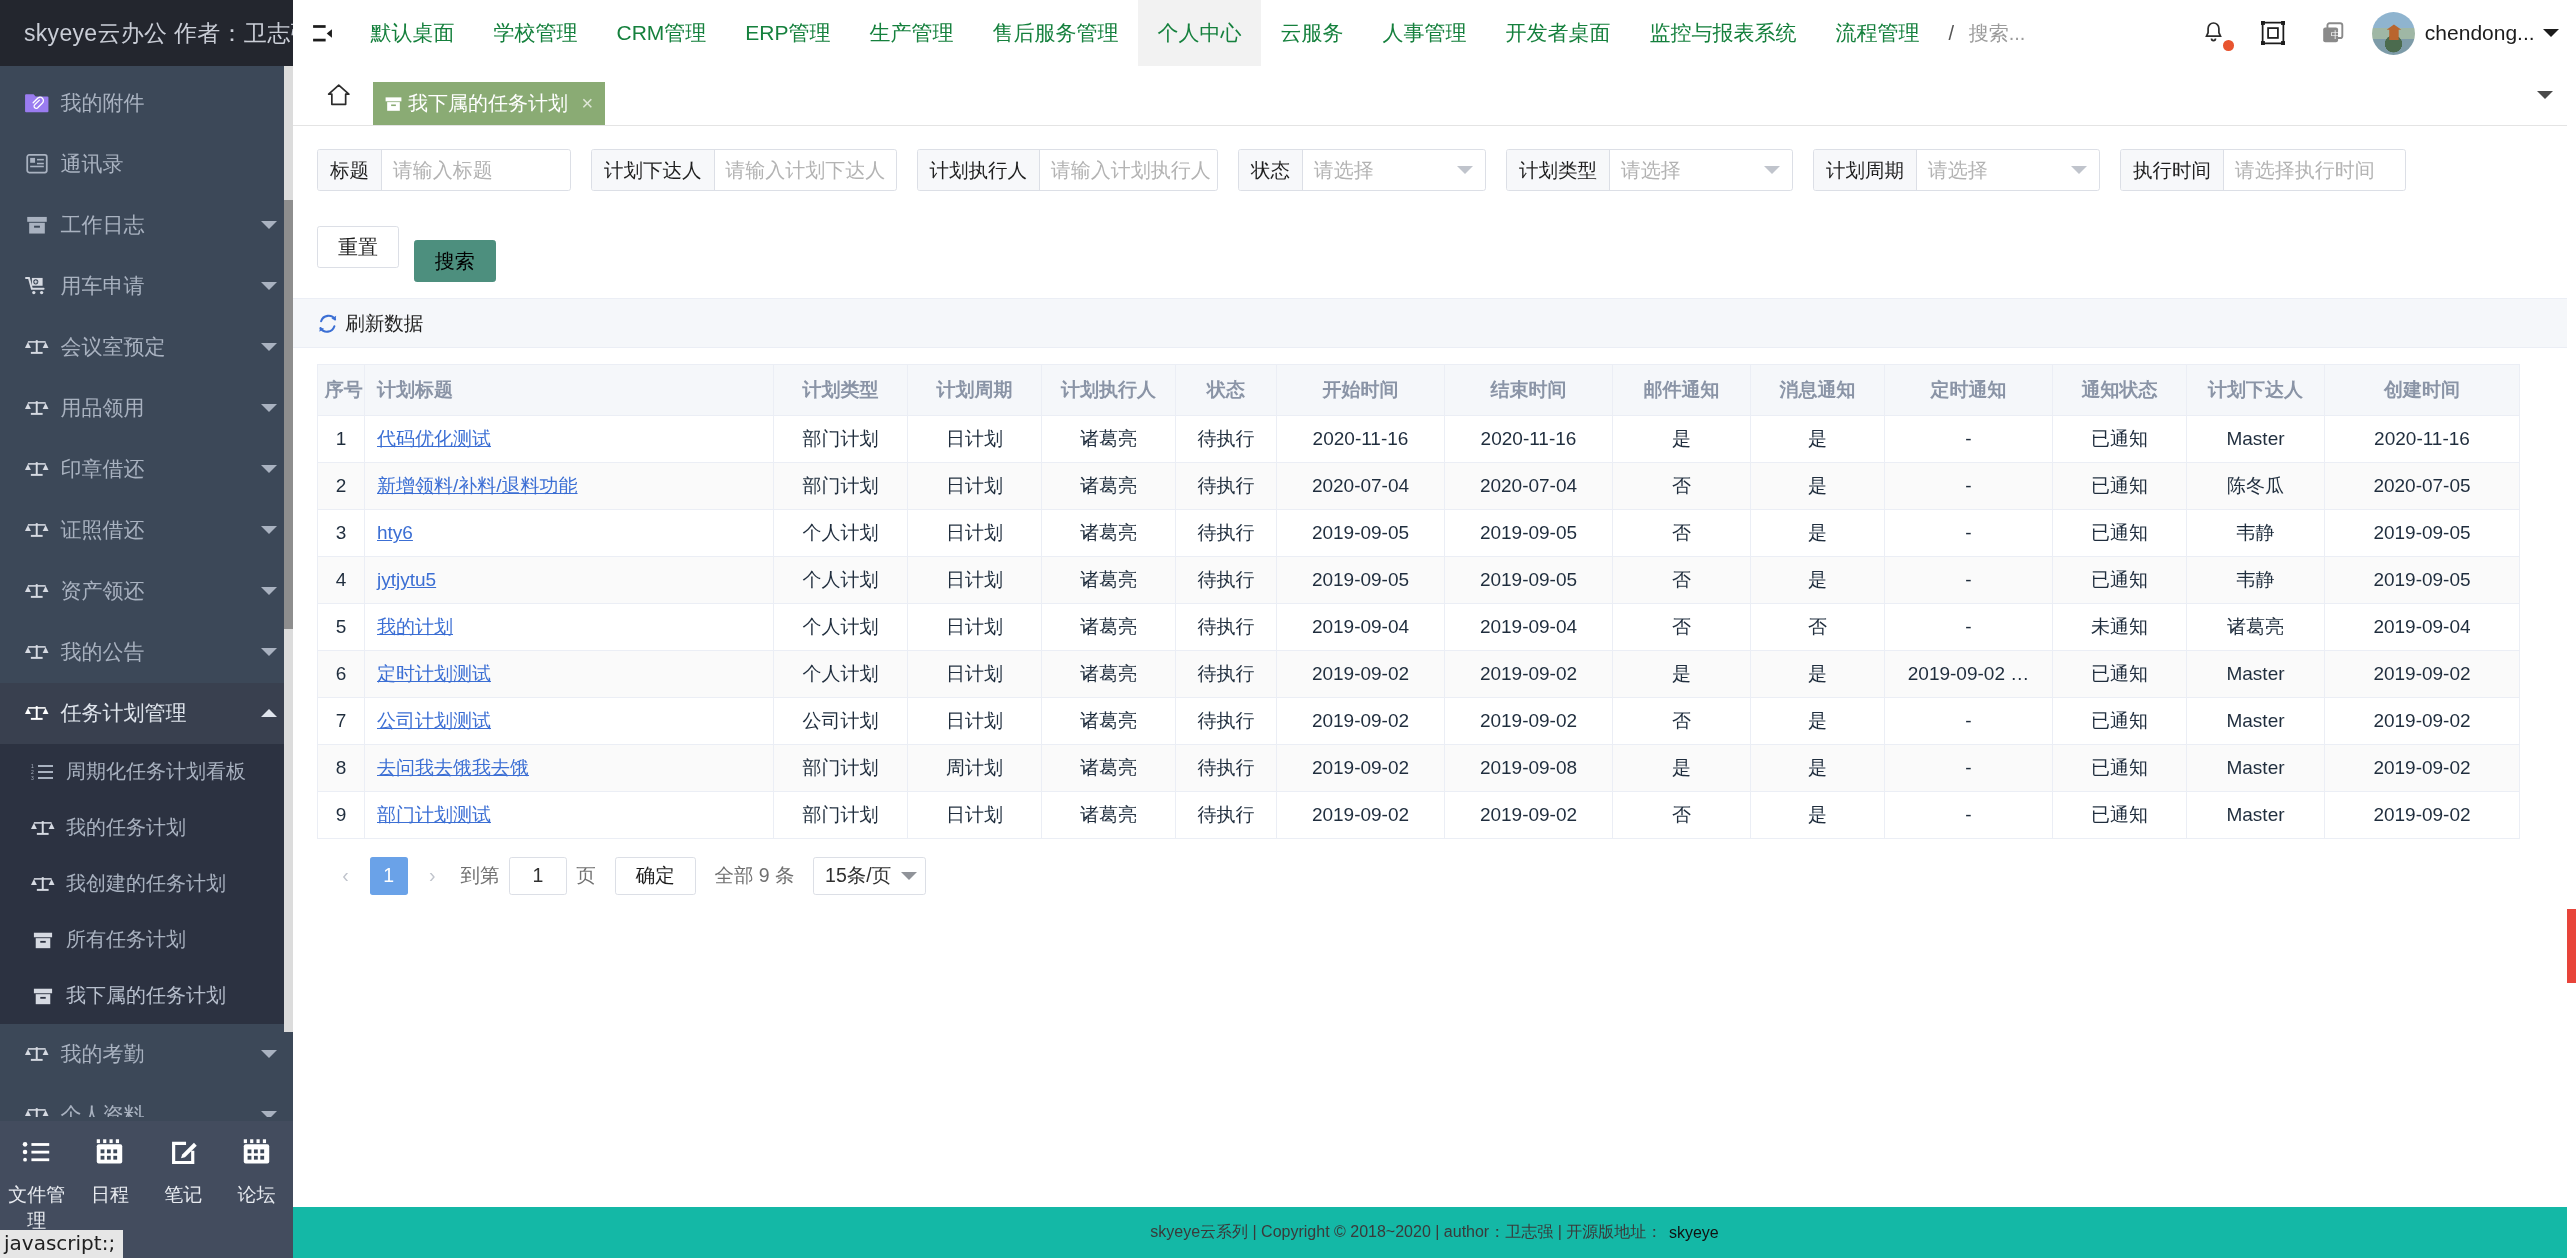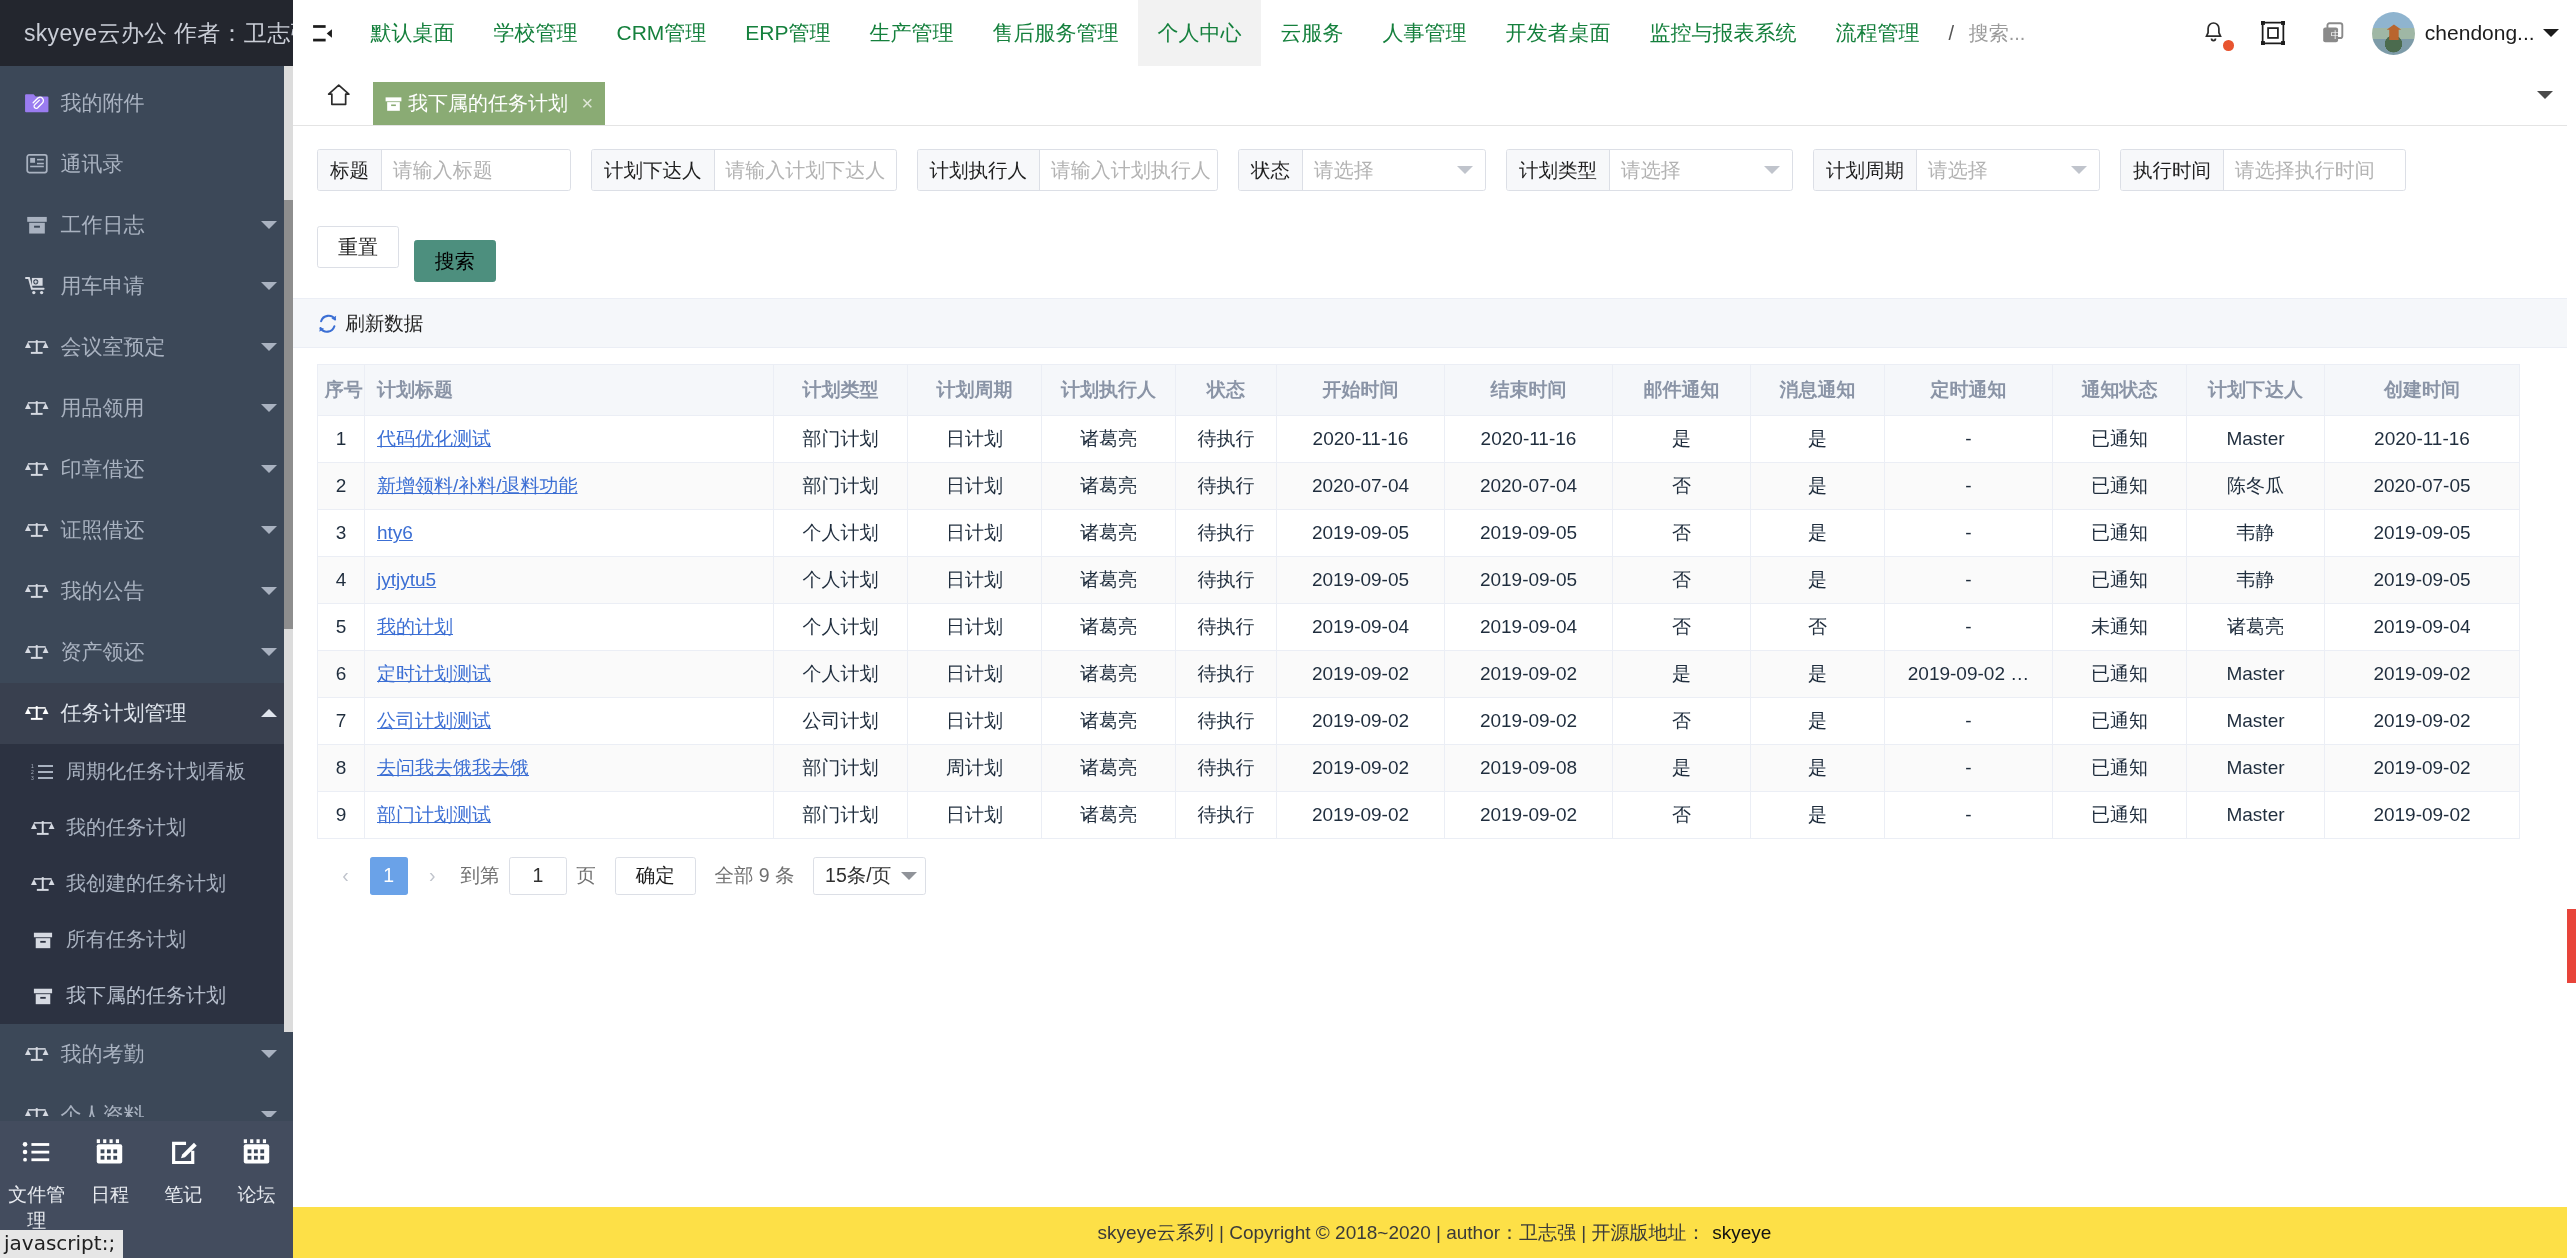--- a/index.html
+++ b/index.html
@@ -217,21 +217,21 @@
   .pg-select {
     height: 38px; border: 0.7px solid #dcdfe6; border-radius: 2.7px;
     display: inline-flex; align-items: center; padding: 0 8px 0 10.7px;
     font-size: 19.5px; color: #303030; margin-left: 9.4px; cursor: pointer; gap: 9.4px;
   }
 
   
   #footer {
     position: absolute; left: 0; bottom: 0; width: 100%; height: 51px;
     display: flex; align-items: center; justify-content: center;
-    font-size: 19px; color: #3a3a3a; background: #fde047; white-space: nowrap;
+    font-size: 16px; color: #3a3a3a; background: #14b8a6; white-space: nowrap;
   }
   #footer .fc-link { color: #111; margin-left: 6.7px; }
 
   
   #page-scrollbar {
     position: absolute; right: 0; top: 0; width: 9.4px; height: 1258px;
     background: #ffffff;
   }
   #page-scrollbar i {
     position: absolute; right: 0; top: 909px; width: 9.4px; height: 74px;
@@ -357,35 +357,35 @@
     <div class="nav-item">
       <span class="nav-ico">
         <svg width="25.5" height="20" viewBox="0 0 26 20">
             <rect x="12" y="3" width="2" height="13" fill="#d6dae2"></rect>
             <rect x="7" y="15" width="12" height="2" fill="#d6dae2"></rect>
             <rect x="4" y="4" width="18" height="1.6" fill="#d6dae2"></rect>
             <path d="M4 5 L1 11 H7 Z" fill="#d6dae2"></path>
             <path d="M22 5 L19 11 H25 Z" fill="#d6dae2"></path>
           </svg>
       </span>
-      <span class="nav-label">我的公告</span>
+      <span class="nav-label">资产领还</span>
       <span class="nav-caret caret-down"></span>
     </div>
 
     <div class="nav-item">
       <span class="nav-ico">
         <svg width="25.5" height="20" viewBox="0 0 26 20">
             <rect x="12" y="3" width="2" height="13" fill="#d6dae2"></rect>
             <rect x="7" y="15" width="12" height="2" fill="#d6dae2"></rect>
             <rect x="4" y="4" width="18" height="1.6" fill="#d6dae2"></rect>
             <path d="M4 5 L1 11 H7 Z" fill="#d6dae2"></path>
             <path d="M22 5 L19 11 H25 Z" fill="#d6dae2"></path>
           </svg>
       </span>
-      <span class="nav-label">资产领还</span>
+      <span class="nav-label">我的公告</span>
       <span class="nav-caret caret-down"></span>
     </div>
 
     <div class="nav-item is-open">
       <span class="nav-ico">
         <svg width="25.5" height="20" viewBox="0 0 26 20">
             <rect x="12" y="3" width="2" height="13" fill="#ffffff"></rect>
             <rect x="7" y="15" width="12" height="2" fill="#ffffff"></rect>
             <rect x="4" y="4" width="18" height="1.6" fill="#ffffff"></rect>
             <path d="M4 5 L1 11 H7 Z" fill="#ffffff"></path>

